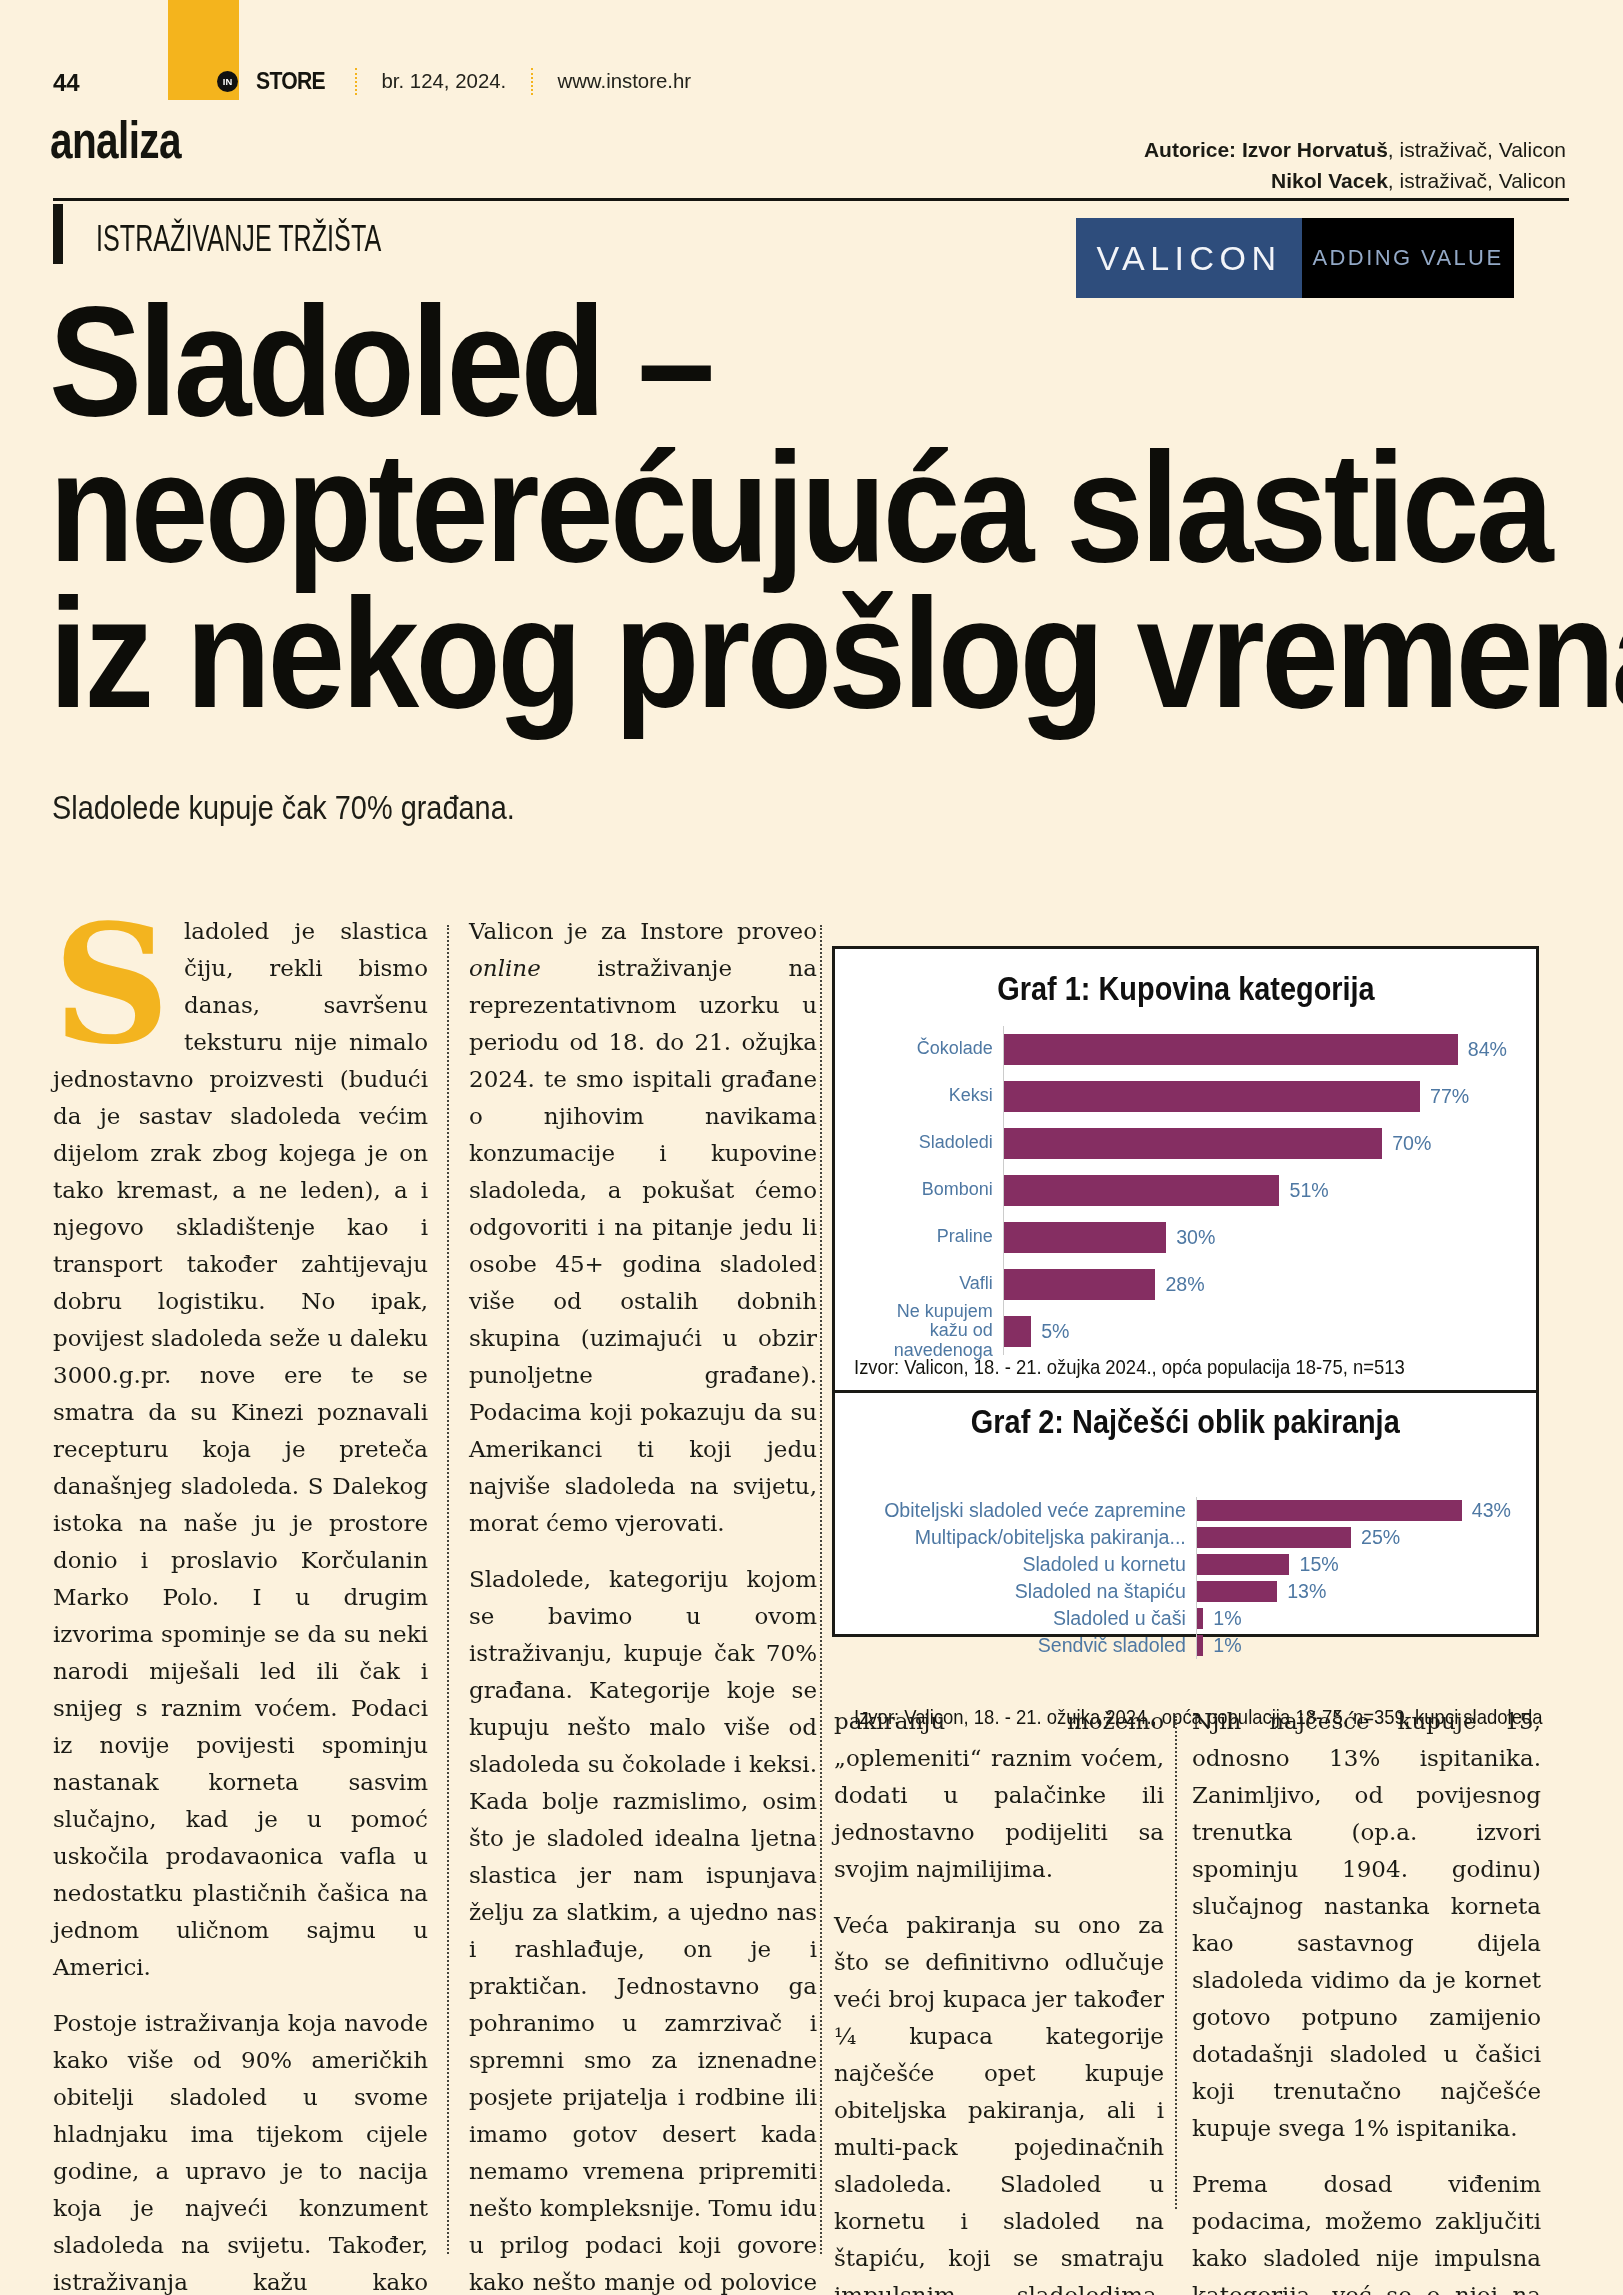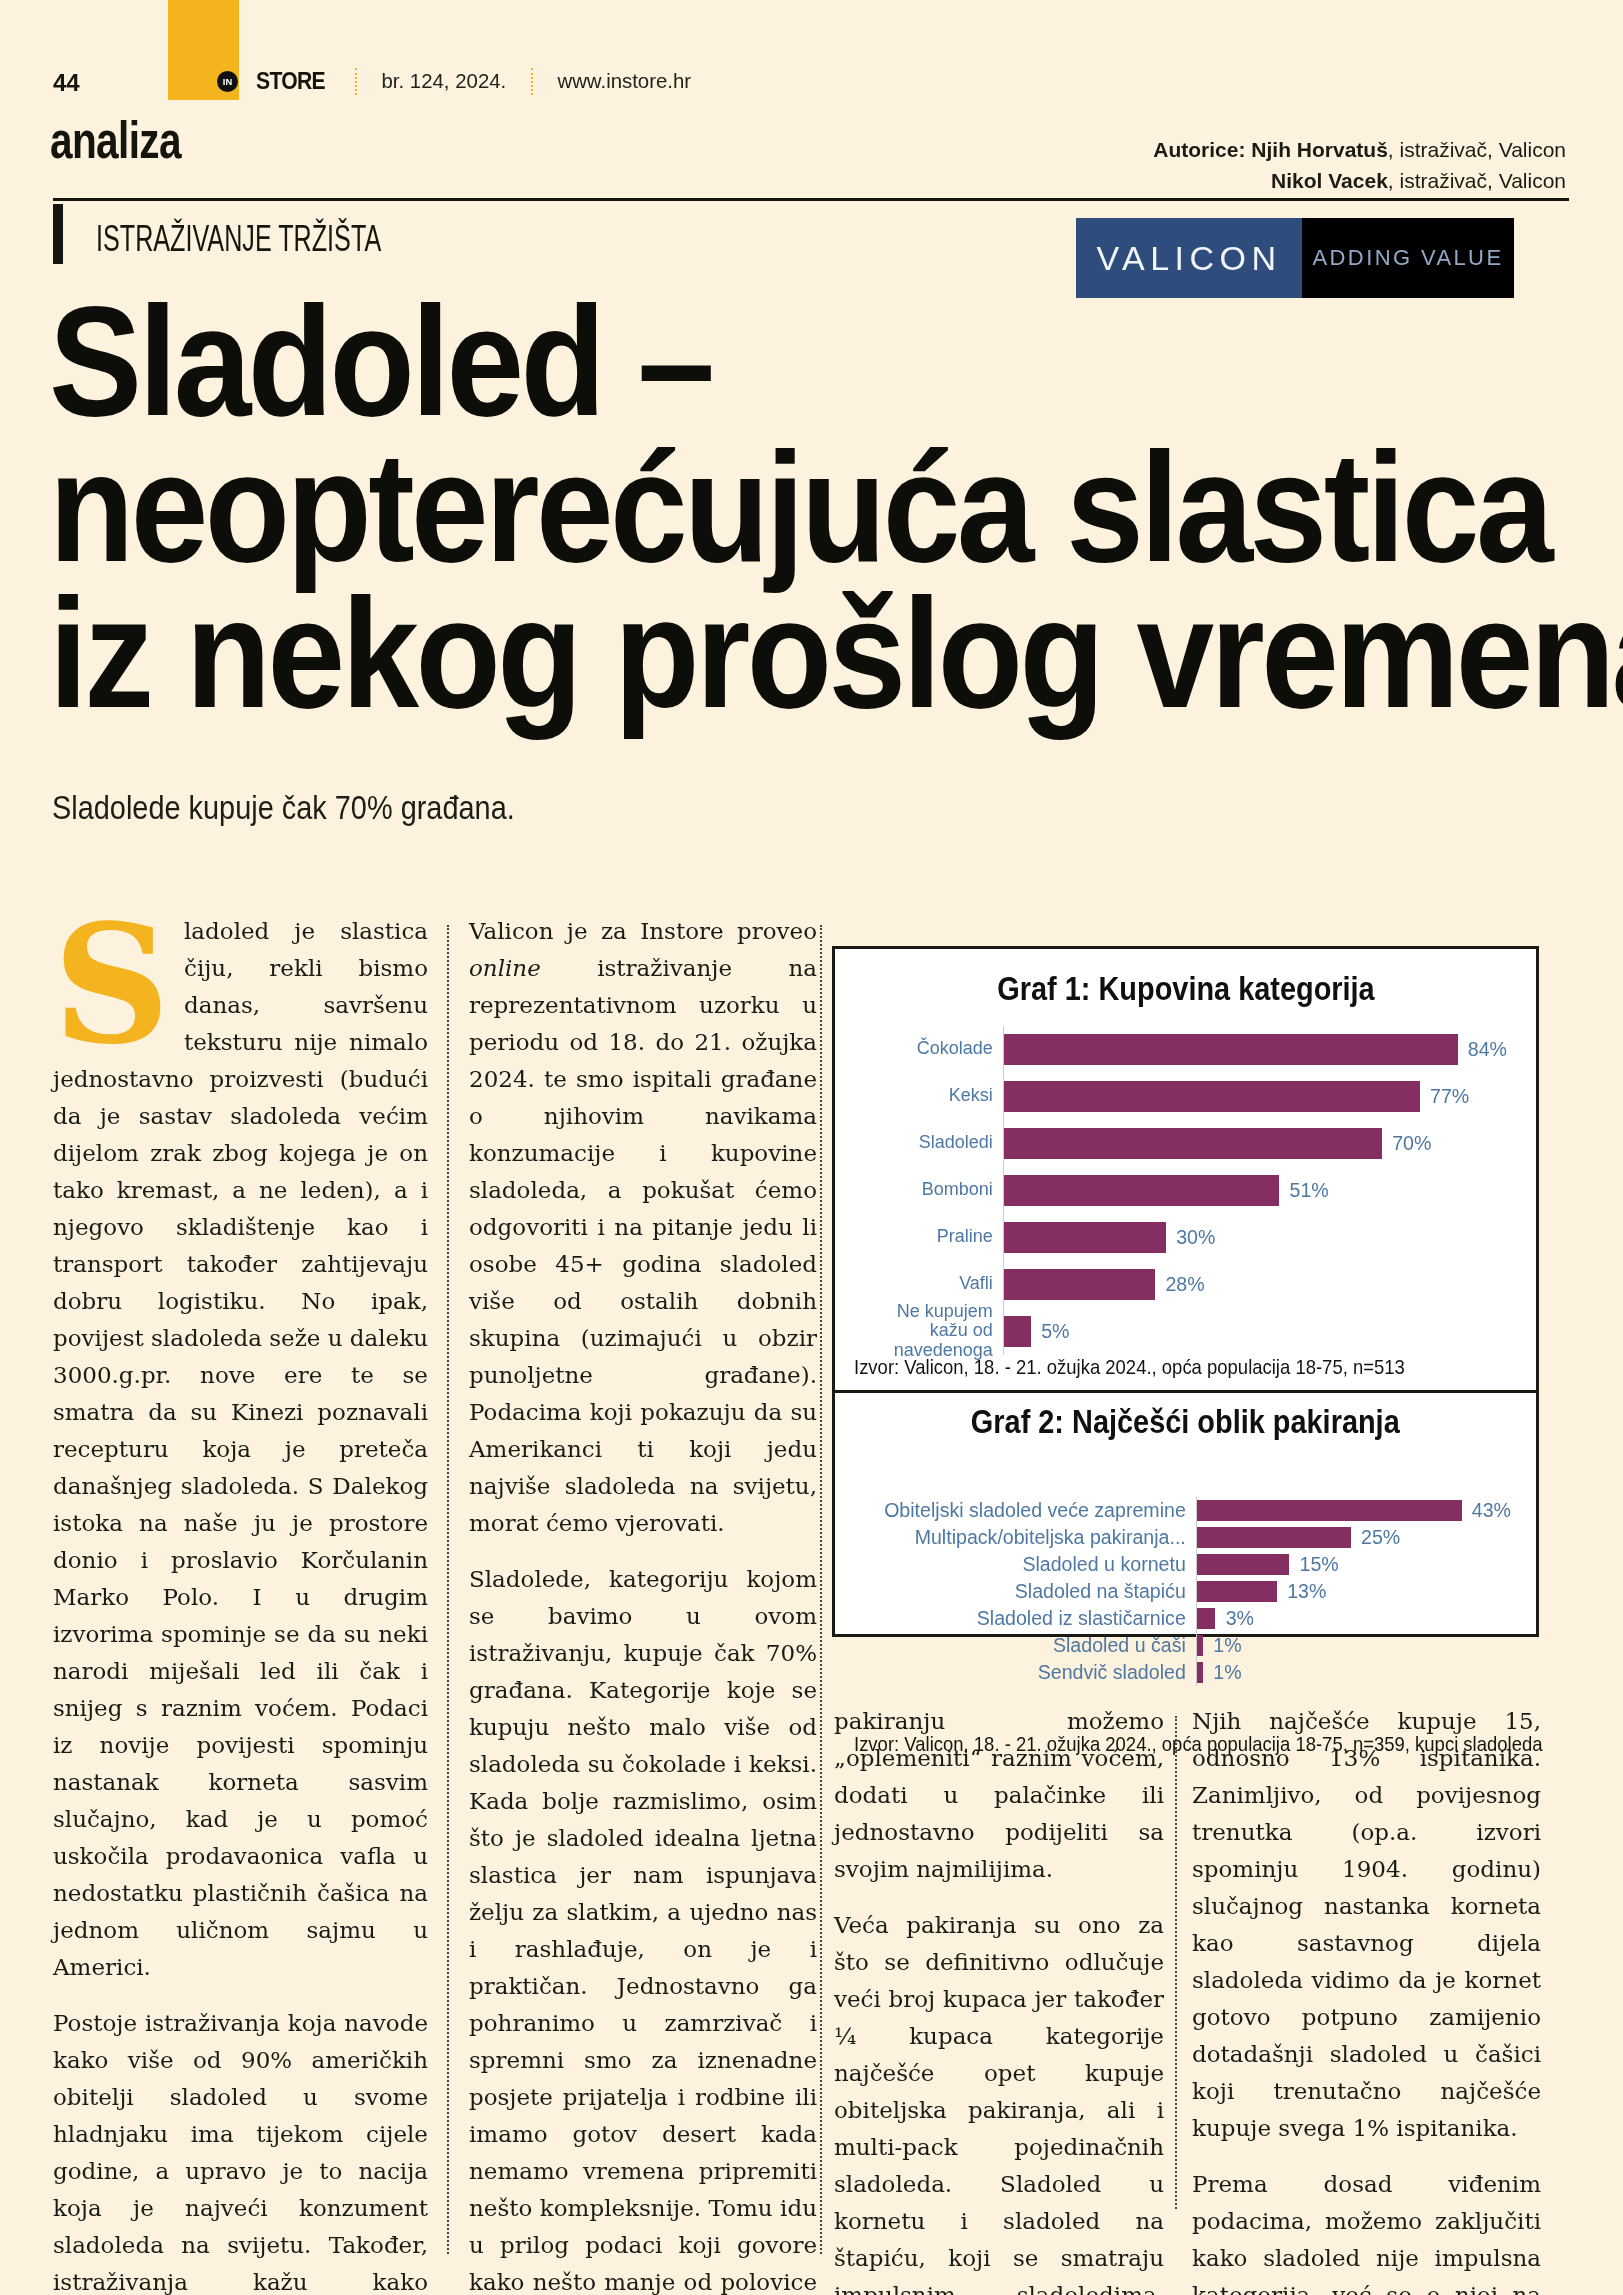--- a/index.html
+++ b/index.html
@@ -95,21 +95,21 @@
     <span class="storename">STORE</span>
     <span class="hsep"></span>
     <span class="issue">br. 124, 2024.</span>
     <span class="hsep"></span>
     <span class="website">www.instore.hr</span>
   </div>
 
   <div class="section-title">analiza</div>
 
   <div class="authors">
-    <div><b>Autorice: Njih Horvatuš</b><span>, istraživač, Valicon</span></div>
+    <div><b>Autorice: Izvor Horvatuš</b><span>, istraživač, Valicon</span></div>
     <div><b>Nikol Vacek</b><span>, istraživač, Valicon</span></div>
   </div>
 
   <div class="rule"></div>
   <div class="kicker-bar"></div>
   <div class="kicker">ISTRAŽIVANJE TRŽIŠTA</div>
 
   <div class="valicon">
     <div class="valicon-blue">VALICON</div>
     <div class="valicon-white">ADDING VALUE</div>
@@ -223,27 +223,20 @@
           </div>
         </div>
         <div class="crow">
           <div class="clbl" style="color: rgb(78, 120, 163);">Sladoled na štapiću</div>
           <div class="ctrack">
             <div class="cbar" style="width: 25%; background: rgb(133, 46, 98);"></div>
             <div class="cval" style="color: rgb(78, 120, 163);">13%</div>
           </div>
         </div>
         <div class="crow">
-          <div class="clbl" style="color: rgb(78, 120, 163);">Sladoled iz slastičarnice</div>
-          <div class="ctrack">
-            <div class="cbar" style="width: 5.76923%; background: rgb(133, 46, 98);"></div>
-            <div class="cval" style="color: rgb(78, 120, 163);">3%</div>
-          </div>
-        </div>
-        <div class="crow">
           <div class="clbl" style="color: rgb(78, 120, 163);">Sladoled u čaši</div>
           <div class="ctrack">
             <div class="cbar" style="width: 1.92308%; background: rgb(133, 46, 98);"></div>
             <div class="cval" style="color: rgb(78, 120, 163);">1%</div>
           </div>
         </div>
         <div class="crow">
           <div class="clbl" style="color: rgb(78, 120, 163);">Sendvič sladoled</div>
           <div class="ctrack">
             <div class="cbar" style="width: 1.92308%; background: rgb(133, 46, 98);"></div>

